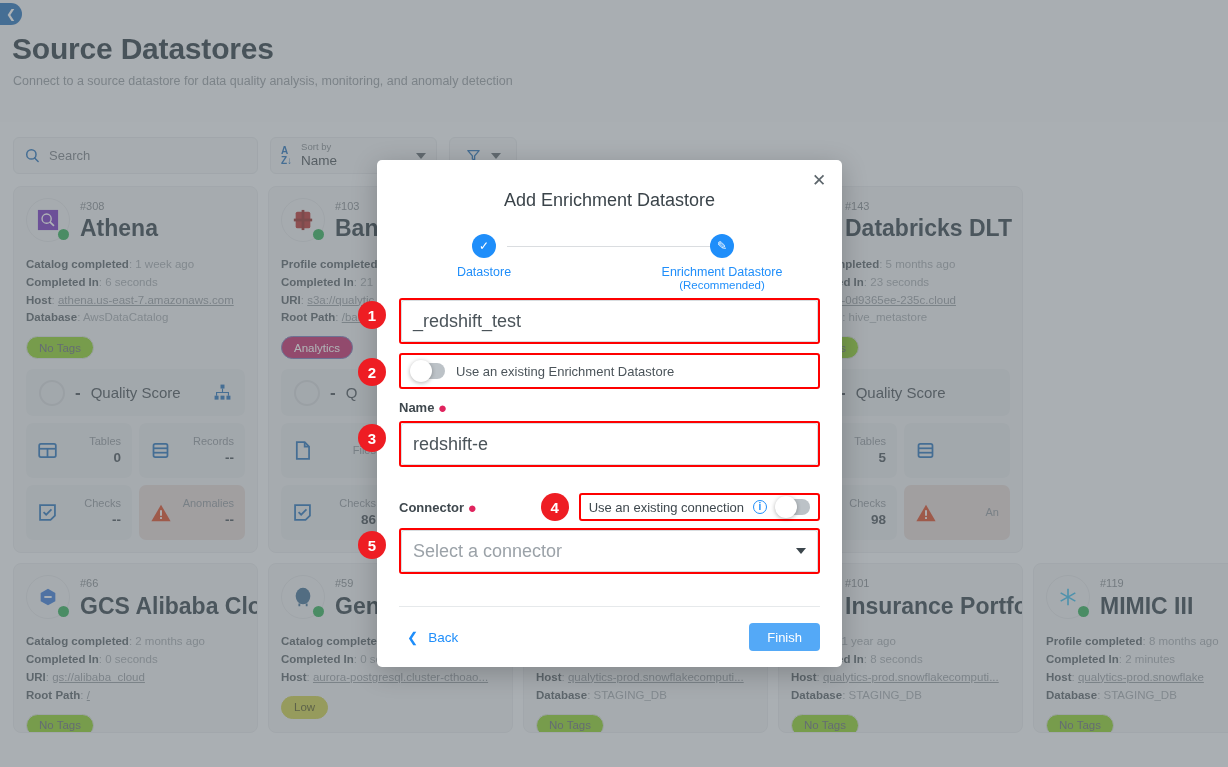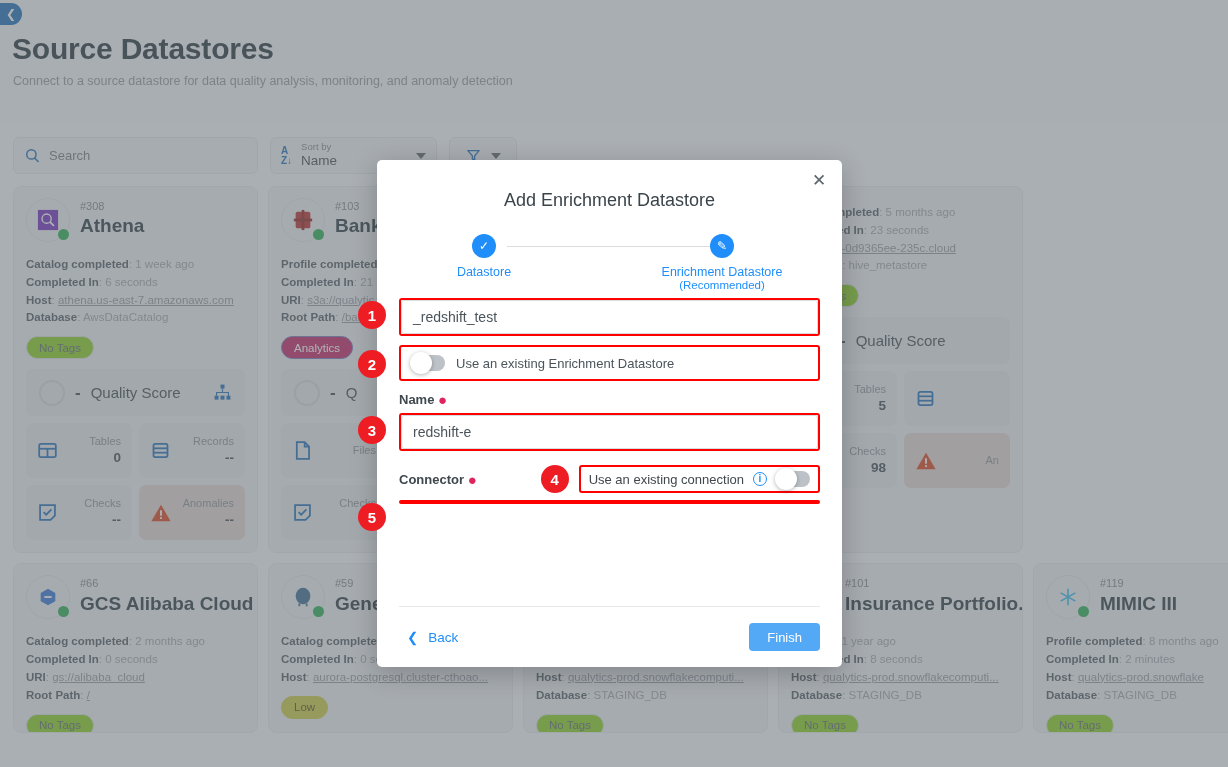--- a/index.html
+++ b/index.html
@@ -83,21 +83,21 @@
   }
   .avatar .dot {
     position: absolute; right: 0px; bottom: 1px; width: 11px; height: 11px;
     border-radius: 50%; background: #21a84b;
   }
   .avatar .dot.red { background: #c2185b; }
   .ico-sq { width: 22px; height: 22px; display:block; }
   .card-idname { display: flex; flex-direction: column; padding-top: 1px; min-width: 0; }
   .card-id { font-size: 11px; color: #7b8287; line-height: 1.4; }
   .card-name {
-    font-size: 19px; font-weight: 700; color: #22313a; line-height: 1.25;
+    font-size: 23px; font-weight: 700; color: #22313a; line-height: 1.25;
     white-space: nowrap;
   }
   .meta { margin-top: 6px; }
   .meta div {
     font-size: 11.5px; color: #9aa1a6; line-height: 1.55;
     white-space: nowrap; overflow: hidden;
   }
   .meta b { color: #4b555b; font-weight: 700; }
   .meta .link { color: #8d949a; text-decoration: underline; }
   .tag {
@@ -151,42 +151,42 @@
     color: #fff; display: flex; align-items: center; justify-content: center;
     margin: 4px auto 0 auto; font-size: 12px;
   }
   .step .slabel { font-size: 12.5px; color: #1f8efa; margin-top: 7px; white-space: nowrap; }
   .step .ssub { font-size: 11.5px; color: #1f8efa; white-space: nowrap; }
 
   .form { padding: 0 22px; }
   .flabel { font-size: 13px; color: #3f484e; font-weight: 700; margin-top: 3px; }
   .req { color: #e0245e; font-size: 15px; line-height: 0; position: relative; top: 1px; }
   .input {
-    height: 34px; border: 1px solid #d9dde0; border-radius: 3px;
+    height: 42px; border: 1px solid #d9dde0; border-radius: 3px;
     display: flex; align-items: center; padding: 0 11px;
-    font-size: 14px; color: #4b545a; background: #fff;
+    font-size: 18px; color: #4b545a; background: #fff;
   }
   .input.placeholder { color: #9ba2a8; }
   .annot { position: relative; border: 2.5px solid #fe0000; border-radius: 3px; }
   .badge {
     position: absolute; width: 28px; height: 28px; border-radius: 50%;
     background: #ee1d23; color: #fff; font-size: 15px; font-weight: 700;
     display: flex; align-items: center; justify-content: center; z-index: 70;
   }
   .toggle {
     width: 34px; height: 16px; border-radius: 9px; background: #bcc2c7;
     position: relative; flex: 0 0 34px;
   }
   .toggle .knob {
     position: absolute; left: -1px; top: -3px; width: 22px; height: 22px;
     border-radius: 50%; background: #fff; box-shadow: 0 1px 4px rgba(0,0,0,0.3);
   }
   .togglerow { display: flex; align-items: center; gap: 11px; padding: 8px 10px; }
   .togglerow .tlab { font-size: 13px; color: #4b545a; }
-  .conn-row { display: flex; align-items: center; justify-content: space-between; margin-top: 14px; }
+  .conn-row { display: flex; align-items: center; justify-content: space-between; margin-top: 26px; }
   .conn-existing { display: flex; align-items: center; gap: 9px; padding: 4px 8px; }
   .conn-existing .tlab { font-size: 13px; color: #3f484e; }
   .info-i {
     width: 14px; height: 14px; border-radius: 50%; border: 1.4px solid #1f8efa;
     color: #1f8efa; font-size: 10px; font-weight: 700; display: flex;
     align-items: center; justify-content: center; line-height: 1;
   }
   .sel-caret { width: 0; height: 0; margin-left: auto;
     border-left: 5px solid transparent; border-right: 5px solid transparent;
     border-top: 6px solid #3c464c; }
@@ -459,20 +459,33 @@
                 </svg>
               <div class="mlabels">
                   <div class="mlab">Anomalies</div>
                   <div class="mval">348</div>
                 </div>
             </div>
           </div>
         </div>
 
         <div class="card">
+          <div class="card-head">
+            <div class="avatar">
+              <svg class="ico-sq" viewBox="0 0 24 24">
+                <path d="M12 3 L21 7.5 L12 12 L3 7.5 Z" fill="#e8462a"></path>
+                <path d="M12 10 L21 14.5 L12 19 L3 14.5 Z" fill="#f06a4f" opacity="0.9"></path>
+              </svg>
+              <span class="dot red"></span>
+            </div>
+            <div class="card-idname">
+              <span class="card-id">#143</span>
+              <span class="card-name">Databricks DLT</span>
+            </div>
+          </div>
           <div class="meta">
             <div><b>Scan completed</b>: <span>5 months ago</span></div>
             <div><b>Completed In</b>: <span>23 seconds</span></div>
             <div><b>Host</b>: <span class="link">dbc-0d9365ee-235c.cloud</span></div>
             <div><b>Database</b>: <span>hive_metastore</span></div>
           </div>
           <span class="tag">No Tags</span>
           <div class="qscore">
             <span class="ring"></span>
             <span class="val">-</span>
@@ -716,20 +729,24 @@
             <span class="info-i">i</span>
             <div class="toggle">
                 <span class="knob"></span>
               </div>
           </div>
         </div>
       </div>
 
       <div class="annot" style="margin-top:7px">
         <div class="badge" style="left:-43px; top:1px">5</div>
+        <div class="input placeholder">
+          <span>Select a connector</span>
+          <span class="sel-caret"></span>
+        </div>
       </div>
     </div>
 
     <div class="modal-foot">
       <div class="backlink">
         <span>❮</span>
         <span>Back</span>
       </div>
       <button class="btn-finish">Finish</button>
     </div>

